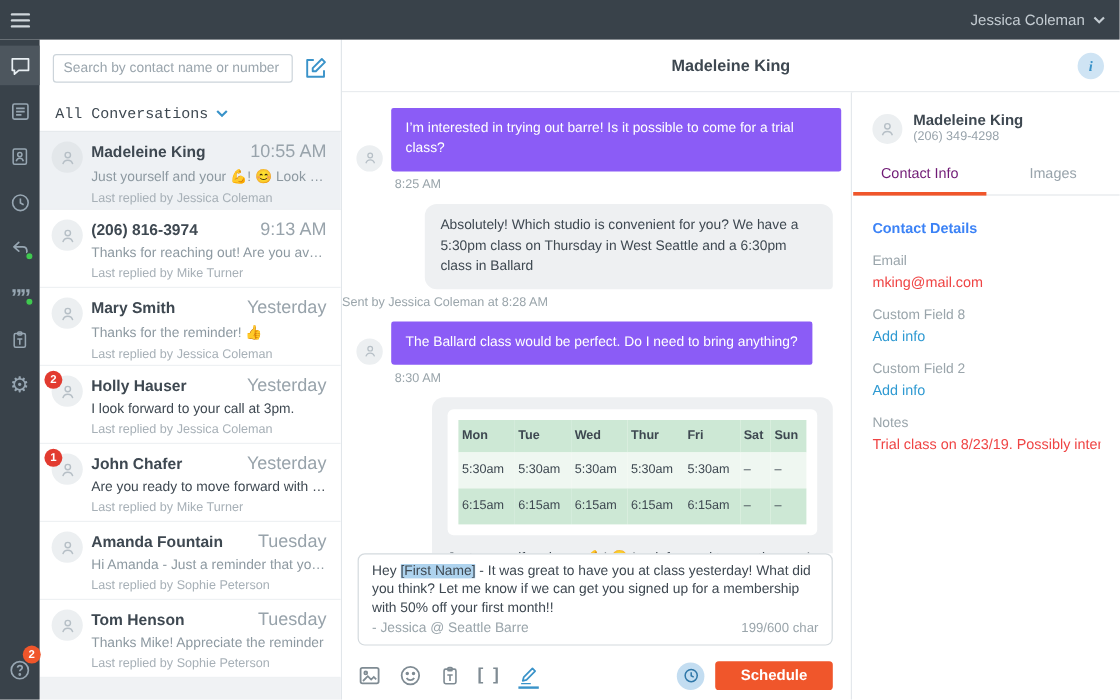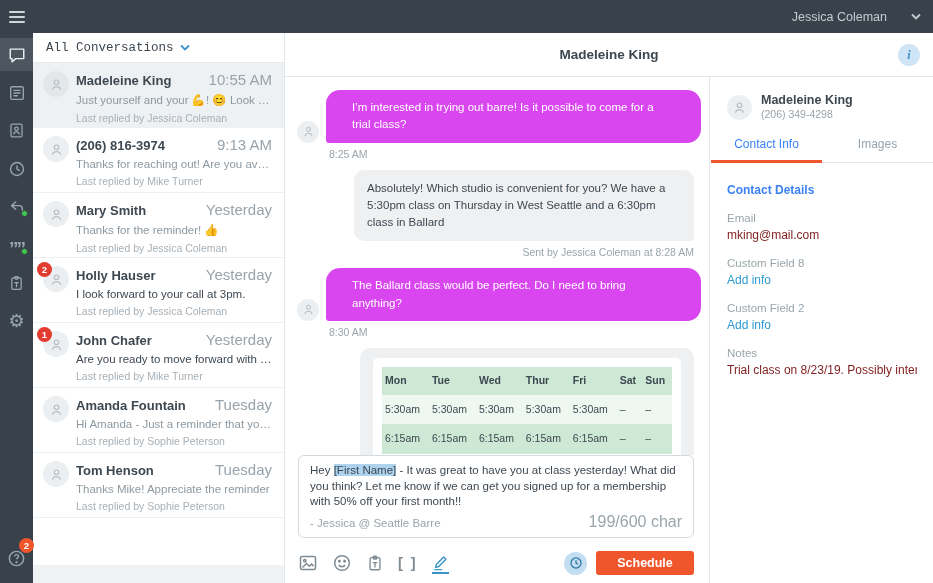--- a/index.html
+++ b/index.html
@@ -11,21 +11,21 @@
     display:flex; align-items:center; z-index:10; }
   .hamburger { width:33px; height:33px; display:flex; flex-direction:column; gap:3px;
     align-items:center; justify-content:center; cursor:pointer; }
   .hamburger i { display:block; width:16px; height:2px; background:#cfd6db; border-radius:1px; }
   .account { display:flex; align-items:center; gap:8px; margin-left:7px; }
   .acct-avatar { width:25px; height:25px; border-radius:50%; background:#59636c; color:#aeb8c0;
     display:flex; align-items:center; justify-content:center; }
   .acct-name { font-size:12.5px; font-weight:bold; color:#f1f4f6; line-height:1.15; }
   .acct-phone { font-size:10px; color:#a7b1ba; line-height:1.15; }
   .acct-chevron { margin-left:42px; color:#8d9aa4; }
-  .topbar-right { margin-left:auto; margin-right:12px; display:flex; align-items:center; gap:24px;
+  .topbar-right { margin-left:auto; margin-right:12px; display:flex; align-items:center; gap:7px;
     color:#c4ccd2; font-size:12.5px; cursor:pointer; }
 
   
   .rail { position:absolute; left:0; top:33px; width:33px; height:550px; background:#39424a;
     display:flex; flex-direction:column; align-items:center; padding-top:5px; z-index:9; }
   .rail-item { width:33px; height:33px; margin-bottom:5px; display:flex; align-items:center;
     justify-content:center; color:#97a6b2; position:relative; cursor:pointer; }
   .rail-item.active { background:#4d565e; color:#e9eff3; }
   .rail-item .gdot { position:absolute; right:5px; bottom:6px; width:7px; height:7px;
     border-radius:50%; background:#3fc94f; border:1px solid #39424a; }
@@ -75,42 +75,42 @@
     font-style:italic; font-weight:bold; display:flex; align-items:center; justify-content:center;
     cursor:pointer; }
 
   
   .center-panel { position:absolute; left:285px; top:77px; width:425px; height:506px; background:#fff;
     border-right:1px solid #e4e8ec; display:flex; flex-direction:column; }
   .messages { flex:1; overflow:hidden; padding-top:11px; }
   .msg-in-row { display:flex; align-items:flex-end; gap:7px; padding-left:12px; margin-top:2px; }
   .msg-avatar { width:22px; height:22px; border-radius:50%; background:#eceff1; color:#b6bfc6;
     flex:0 0 22px; display:flex; align-items:center; justify-content:center; }
-  .bubble-in { background:#d946ef; color:#fff; font-size:11.5px; line-height:1.5;
-    padding:9px 26px; border-radius:14px; border-bottom-left-radius:3px; max-width:375px; }
+  .bubble-in { background:#8b5cf6; color:#fff; font-size:11.5px; line-height:1.5;
+    padding:9px 12px; border-radius:2px; border-bottom-left-radius:3px; max-width:375px; }
   .msg-time { font-size:10.5px; color:#9aa5ab; margin:5px 0 10px 44px; }
   .msg-out-row { display:flex; justify-content:flex-end; padding-right:15px; margin-top:3px; }
   .bubble-out { background:#eef0f2; color:#3e4851; font-size:11.5px; line-height:1.5;
     padding:10px 13px; border-radius:10px; border-bottom-right-radius:3px; max-width:340px; }
-  .msg-meta { text-align:right; font-size:10.5px; color:#9aa5ab; margin:5px 15px 10px 0; }
+  .msg-meta { text-align:left; font-size:10.5px; color:#9aa5ab; margin:5px 15px 10px 0; }
   .bubble-out.with-card { width:334px; }
   .sched-card { background:#fff; border-radius:5px; padding:9px; margin-bottom:11px; }
   .sched-table { width:100%; border-collapse:collapse; font-size:10.5px; color:#3e4851; }
   .sched-table th { background:#cde8d5; font-weight:bold; text-align:left; padding:6px 3px; }
   .sched-table tr.r0 td { background:#eff7f1; padding:7px 3px; }
   .sched-table tr.r1 td { background:#cde8d5; padding:7px 3px; }
 
   
   .composer { flex:0 0 auto; padding:0 15px 7px 13px; }
   .composer-box { border:1px solid #d4dade; border-radius:6px; background:#fff;
     padding:7px 11px 5px; font-size:11.5px; line-height:1.32; color:#3e4851; cursor:text; }
   .merge-tag { background:#aed3ee; }
   .composer-foot { display:flex; justify-content:space-between; align-items:baseline; margin-top:2px; }
   .composer-sig { color:#9aa5ab; font-size:11.5px; }
-  .char-count { color:#9aa5ab; font-size:16px; }
+  .char-count { color:#9aa5ab; font-size:11px; }
   .composer-toolbar { display:flex; align-items:center; margin-top:12px; height:26px; }
   .tool { color:#7f8b93; margin-right:14px; cursor:pointer; display:flex; flex-direction:column;
     align-items:center; }
   .tool.sig-active { color:#3a93c9; }
   .tool.sig-active .underline { width:17px; height:2px; background:#3a93c9; margin-top:1px; }
   .brackets { font-size:14.5px; font-weight:bold; letter-spacing:2px; line-height:20px; }
   .clock-btn { margin-left:auto; width:23px; height:23px; border-radius:50%; background:#c3ddf1;
     color:#2f77a8; display:flex; align-items:center; justify-content:center; margin-right:9px;
     cursor:pointer; }
   .schedule-btn { width:98px; height:24px; background:#f0562b; border:none; border-radius:3px;
@@ -119,25 +119,25 @@
   
   .contact-panel { position:absolute; left:711px; top:77px; width:222px; height:506px; background:#fff;
     padding:16px 16px 0; }
   .contact-head { display:flex; align-items:center; gap:9px; }
   .contact-avatar { width:25px; height:25px; border-radius:50%; background:#eceff1; color:#b6bfc6;
     display:flex; align-items:center; justify-content:center; }
   .contact-name { font-size:12.5px; font-weight:bold; color:#3e4851; line-height:1.2; }
   .contact-phone { font-size:10.5px; color:#98a3ab; line-height:1.3; }
   .tabs { display:flex; margin:15px -16px 0; border-bottom:1px solid #e4e8ec; }
   .tab { flex:1; text-align:center; padding-bottom:9px; font-size:12px; color:#98a3ab; cursor:pointer; }
-  .tab.active { color:#3b82f6; border-bottom:3px solid #f0562b; margin-bottom:-1px; }
+  .tab.active { color:#701a75; border-bottom:3px solid #f0562b; margin-bottom:-1px; }
   .section-title { font-size:12px; font-weight:bold; color:#3b82f6; margin-top:20px; }
   .field { margin-top:15px; }
   .field-label { font-size:11.5px; color:#9aa5ab; }
-  .field-value { font-size:12px; color:#7f1d1d; margin-top:4px; white-space:nowrap; overflow:hidden; }
+  .field-value { font-size:12px; color:#ef4444; margin-top:4px; white-space:nowrap; overflow:hidden; }
   .field-link { font-size:12px; color:#2f9ad2; margin-top:4px; cursor:pointer; }
   svg { display:block; }
 </style>
 </head>
 <body>
 
 <div class="topbar">
   <div class="hamburger">
       <i></i>
       <i></i>
@@ -200,20 +200,29 @@
     <svg width="19" height="19" viewBox="0 0 20 20" fill="none" stroke="currentColor" stroke-width="1.5">
       <circle cx="10" cy="10" r="7.5"></circle>
         <path d="M8 7.8c.2-1.2 1-1.9 2.1-1.9 1.2 0 2 .8 2 1.9 0 1.5-2.1 1.6-2.1 3.1"></path>
         <circle cx="10" cy="13.8" r="0.5" fill="currentColor"></circle>
     </svg>
     <span class="badge">2</span>
   </div>
 </div>
 
 <div class="conv-panel">
+  <div class="search-row">
+    <input class="search-input" placeholder="Search by contact name or number" style="">
+    <span class="compose-btn">
+      <svg width="20" height="20" viewBox="0 0 20 20" fill="none" stroke="currentColor" stroke-width="1.6" stroke-linejoin="round">
+        <path d="M17 11.5V17H3V3h5.5"></path>
+          <path d="M15.2 2.2l2.6 2.6-7.6 7.6H7.6V9.8z"></path>
+      </svg>
+    </span>
+  </div>
   <div class="filter-row">
     <span>All Conversations</span>
     <svg width="10" height="7" viewBox="0 0 10 7" fill="none" stroke="currentColor" stroke-width="1.8">
         <path d="M1 1.5l4 4 4-4"></path>
       </svg>
   </div>
   <div class="conv-list">
 
     <div class="conv-item selected">
       <div class="conv-avatar">

